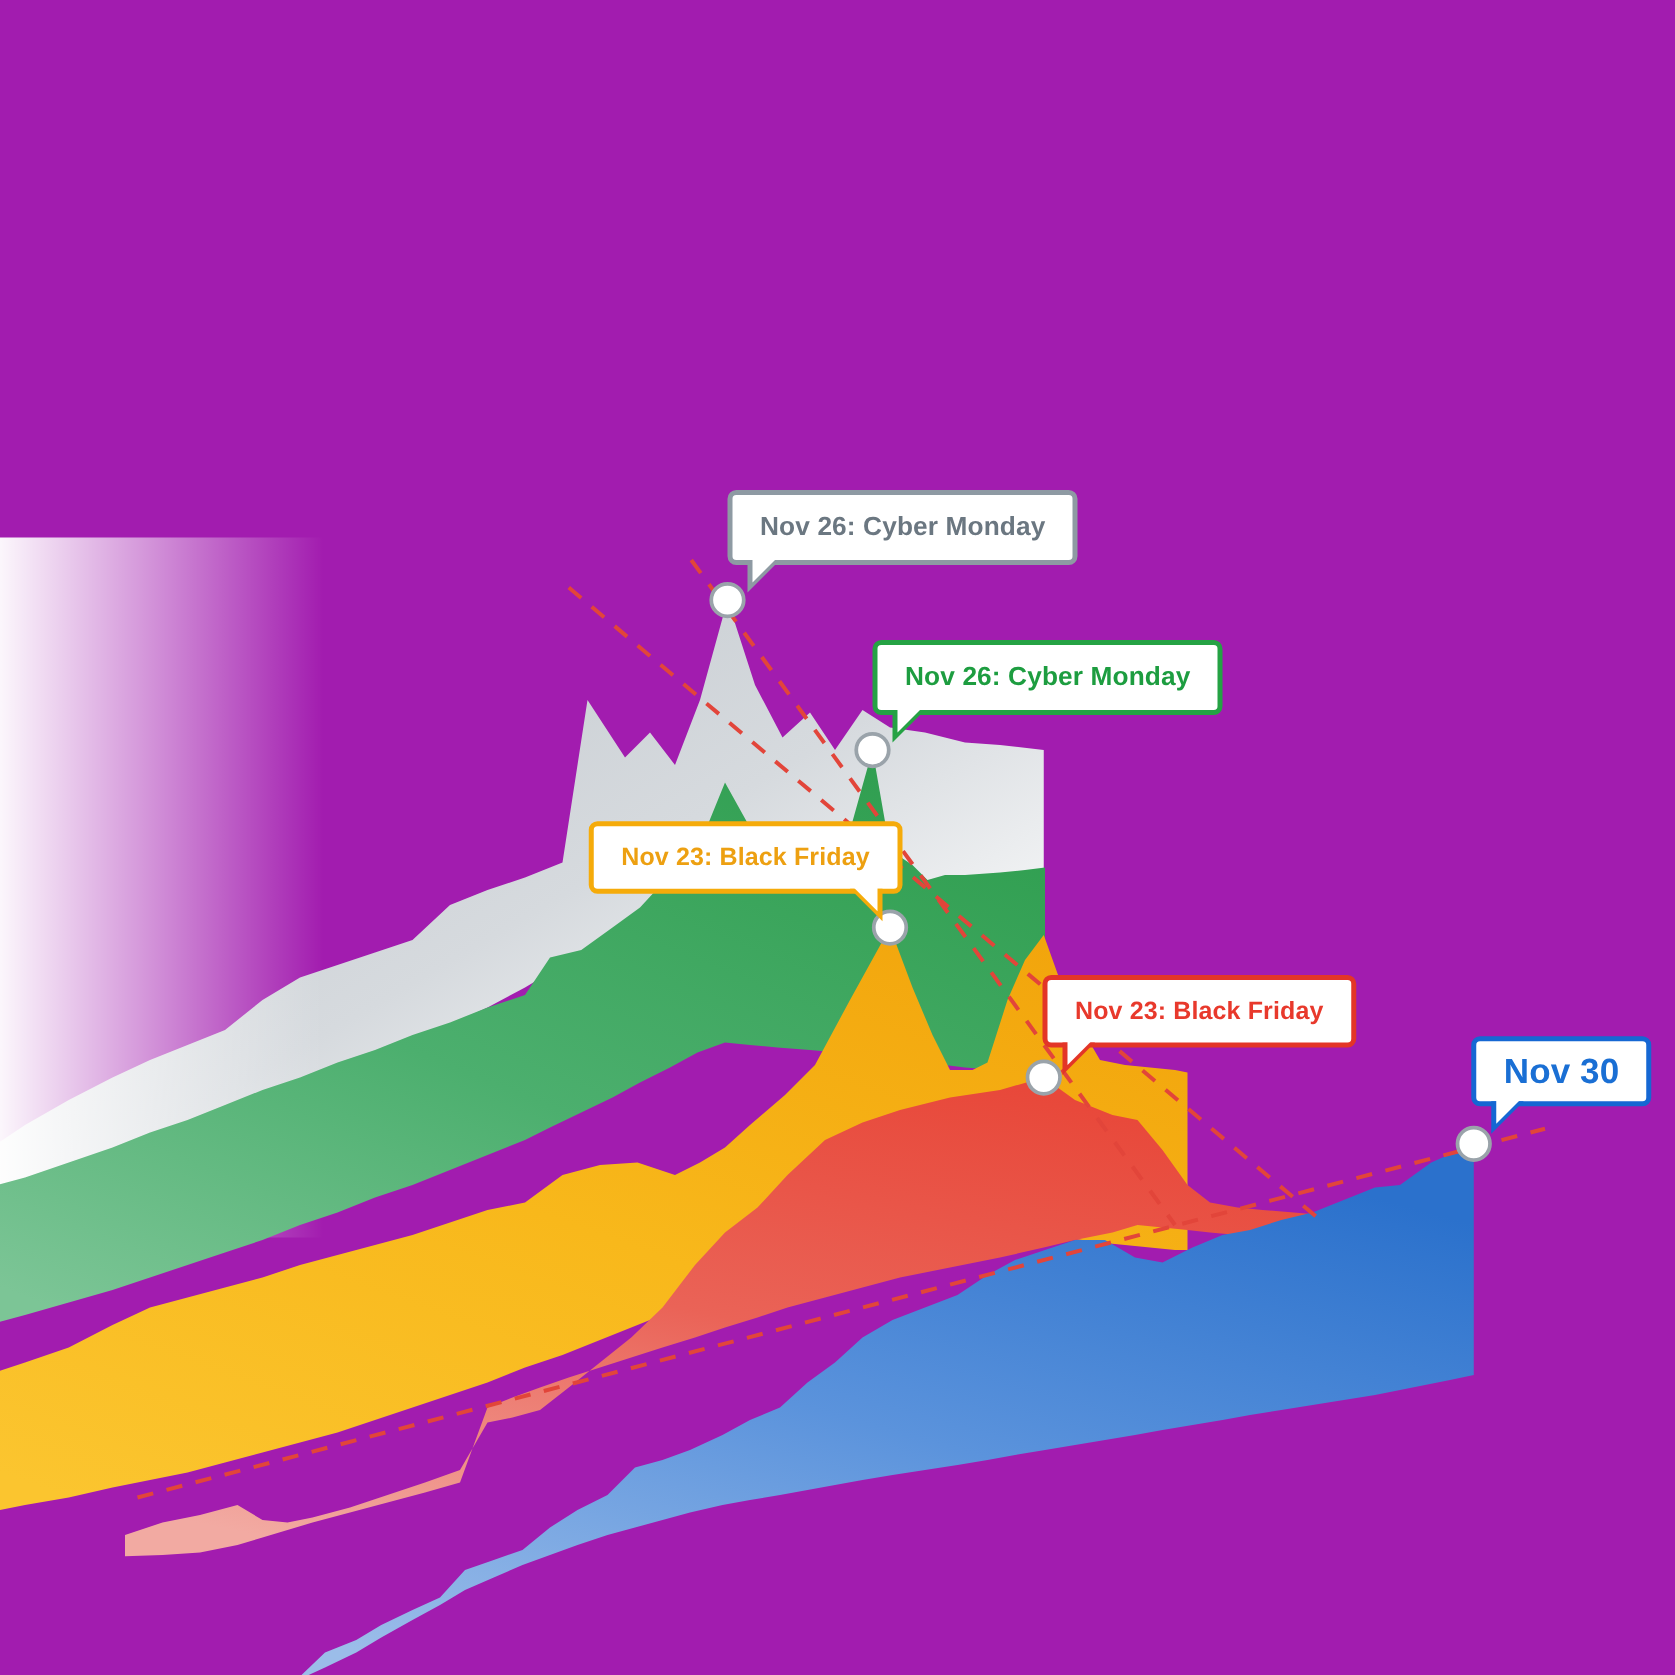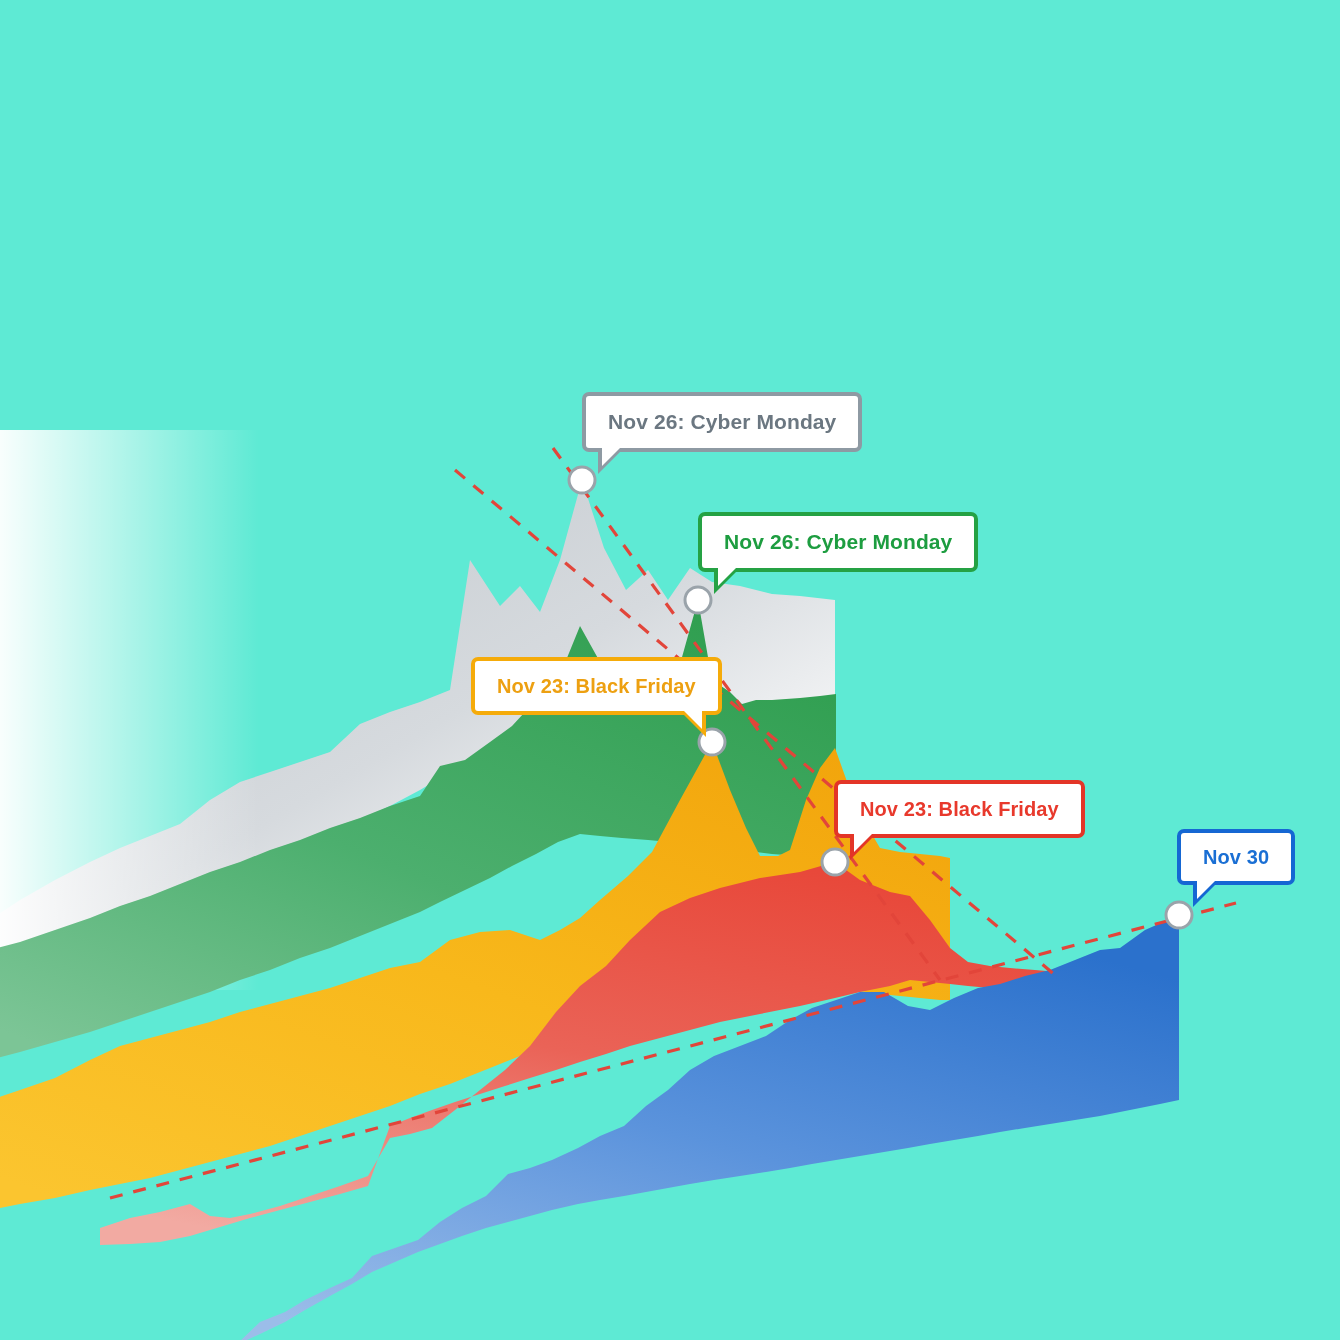--- a/index.html
+++ b/index.html
@@ -7,21 +7,21 @@
     padding: 0;
     background: #ffffff;
   }
   body {
     font-family: "Liberation Sans", sans-serif;
   }
   #stage {
     position: relative;
     width: 1340px;
     height: 1340px;
-    background: #5eead4;
+    background: #a21caf;
     overflow: hidden;
   }
   #chart-svg {
     position: absolute;
     left: 0;
     top: 0;
     width: 1340px;
     height: 1340px;
     display: block;
   }
@@ -65,21 +65,21 @@
   #callout-gray .tail      { border-top-color:#8e9aa3; }
   #callout-green    { left: 698px;  top: 512px;  height: 60px;  font-size: 21px; border-color:#25a244; color:#1d9d40; }
   #callout-green .tail     { border-top-color:#25a244; }
   #callout-yellow   { left: 471px;  top: 657px;  height: 58px;  font-size: 20px; border-color:#f5ab0a; color:#eda011; }
   #callout-yellow .tail    { border-top-color:#f5ab0a; left:auto; right:12px;
                              border-right:0 solid transparent; border-left:26px solid transparent; }
   #callout-yellow .tail-inner { left:auto; right:16px;
                              border-right:0 solid transparent; border-left:19px solid transparent; }
   #callout-red      { left: 834px;  top: 780px;  height: 58px;  font-size: 20px; border-color:#e33527; color:#e8392c; }
   #callout-red .tail       { border-top-color:#e33527; }
-  #callout-blue     { left: 1177px; top: 829px;  height: 56px;  font-size: 20px; border-color:#1567d3; color:#1a6fd4; }
+  #callout-blue     { left: 1177px; top: 829px;  height: 56px;  font-size: 28px; border-color:#1567d3; color:#1a6fd4; }
   #callout-blue .tail      { border-top-color:#1567d3; }
 </style>
 </head>
 <body>
 
 <div id="stage">
 
   <svg id="chart-svg" viewBox="0 0 1340 1340" preserveAspectRatio="none" aria-hidden="true">
     <defs>
       <linearGradient id="gradGray" x1="0" y1="0.2" x2="0.75" y2="0.95">

